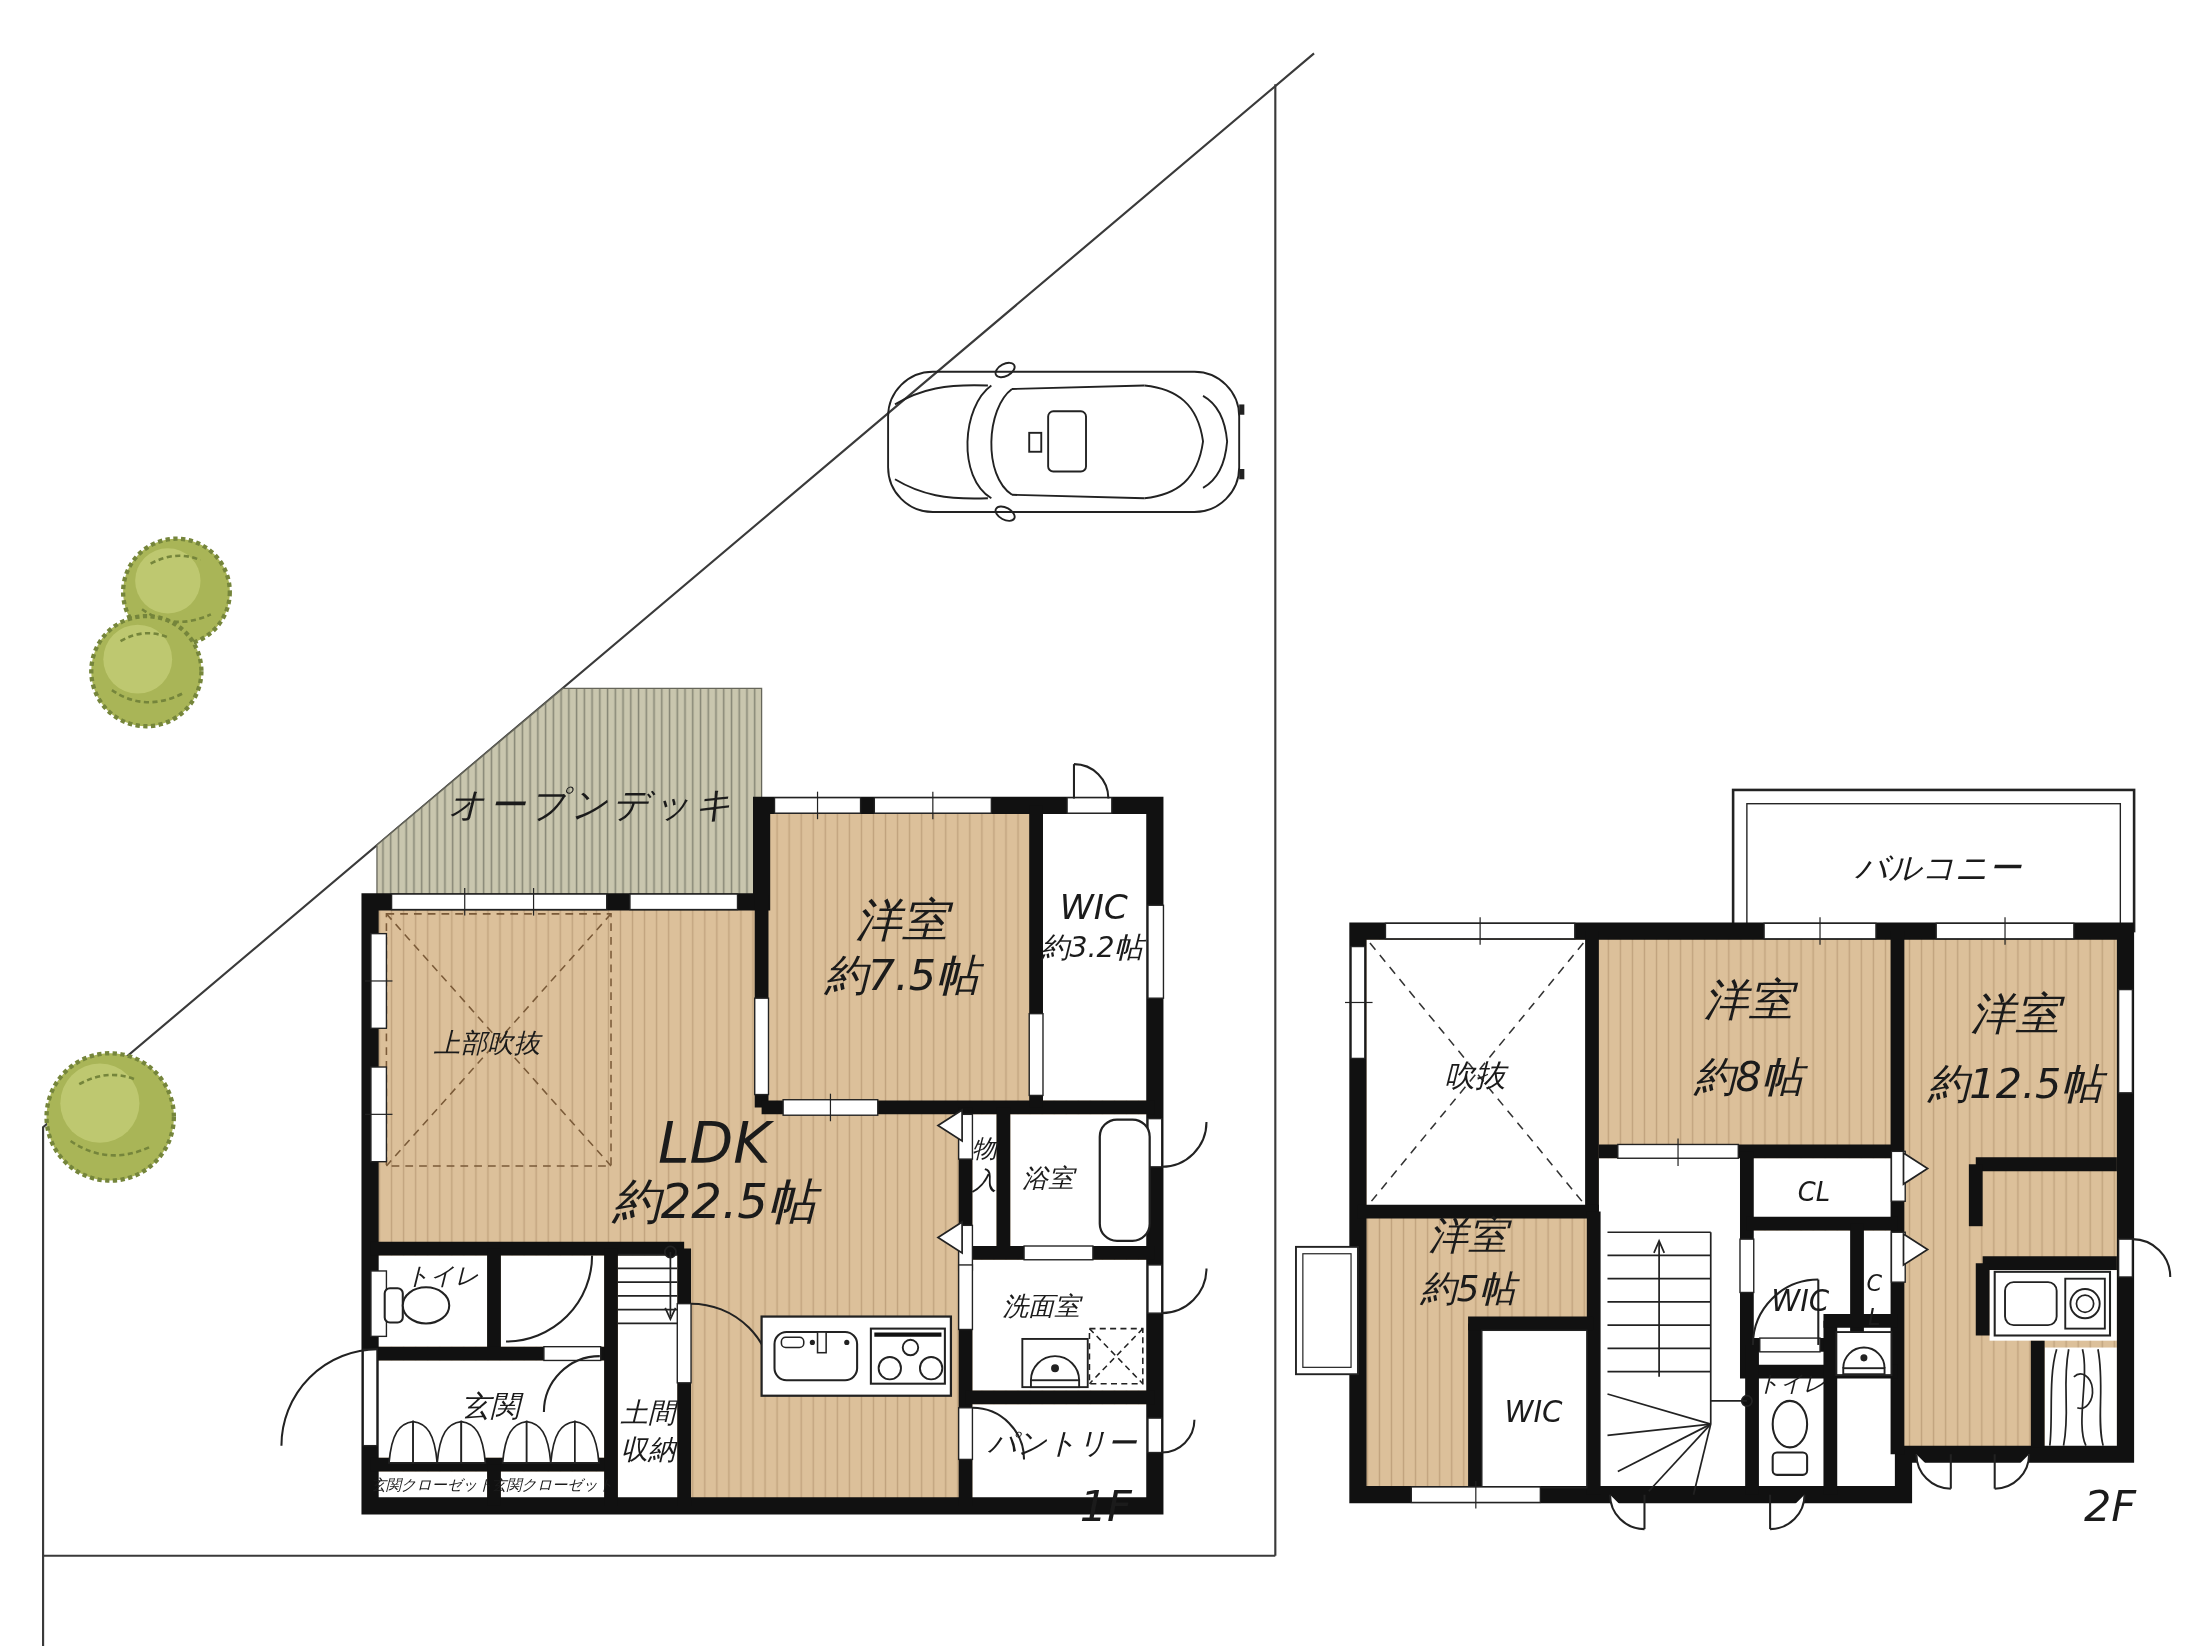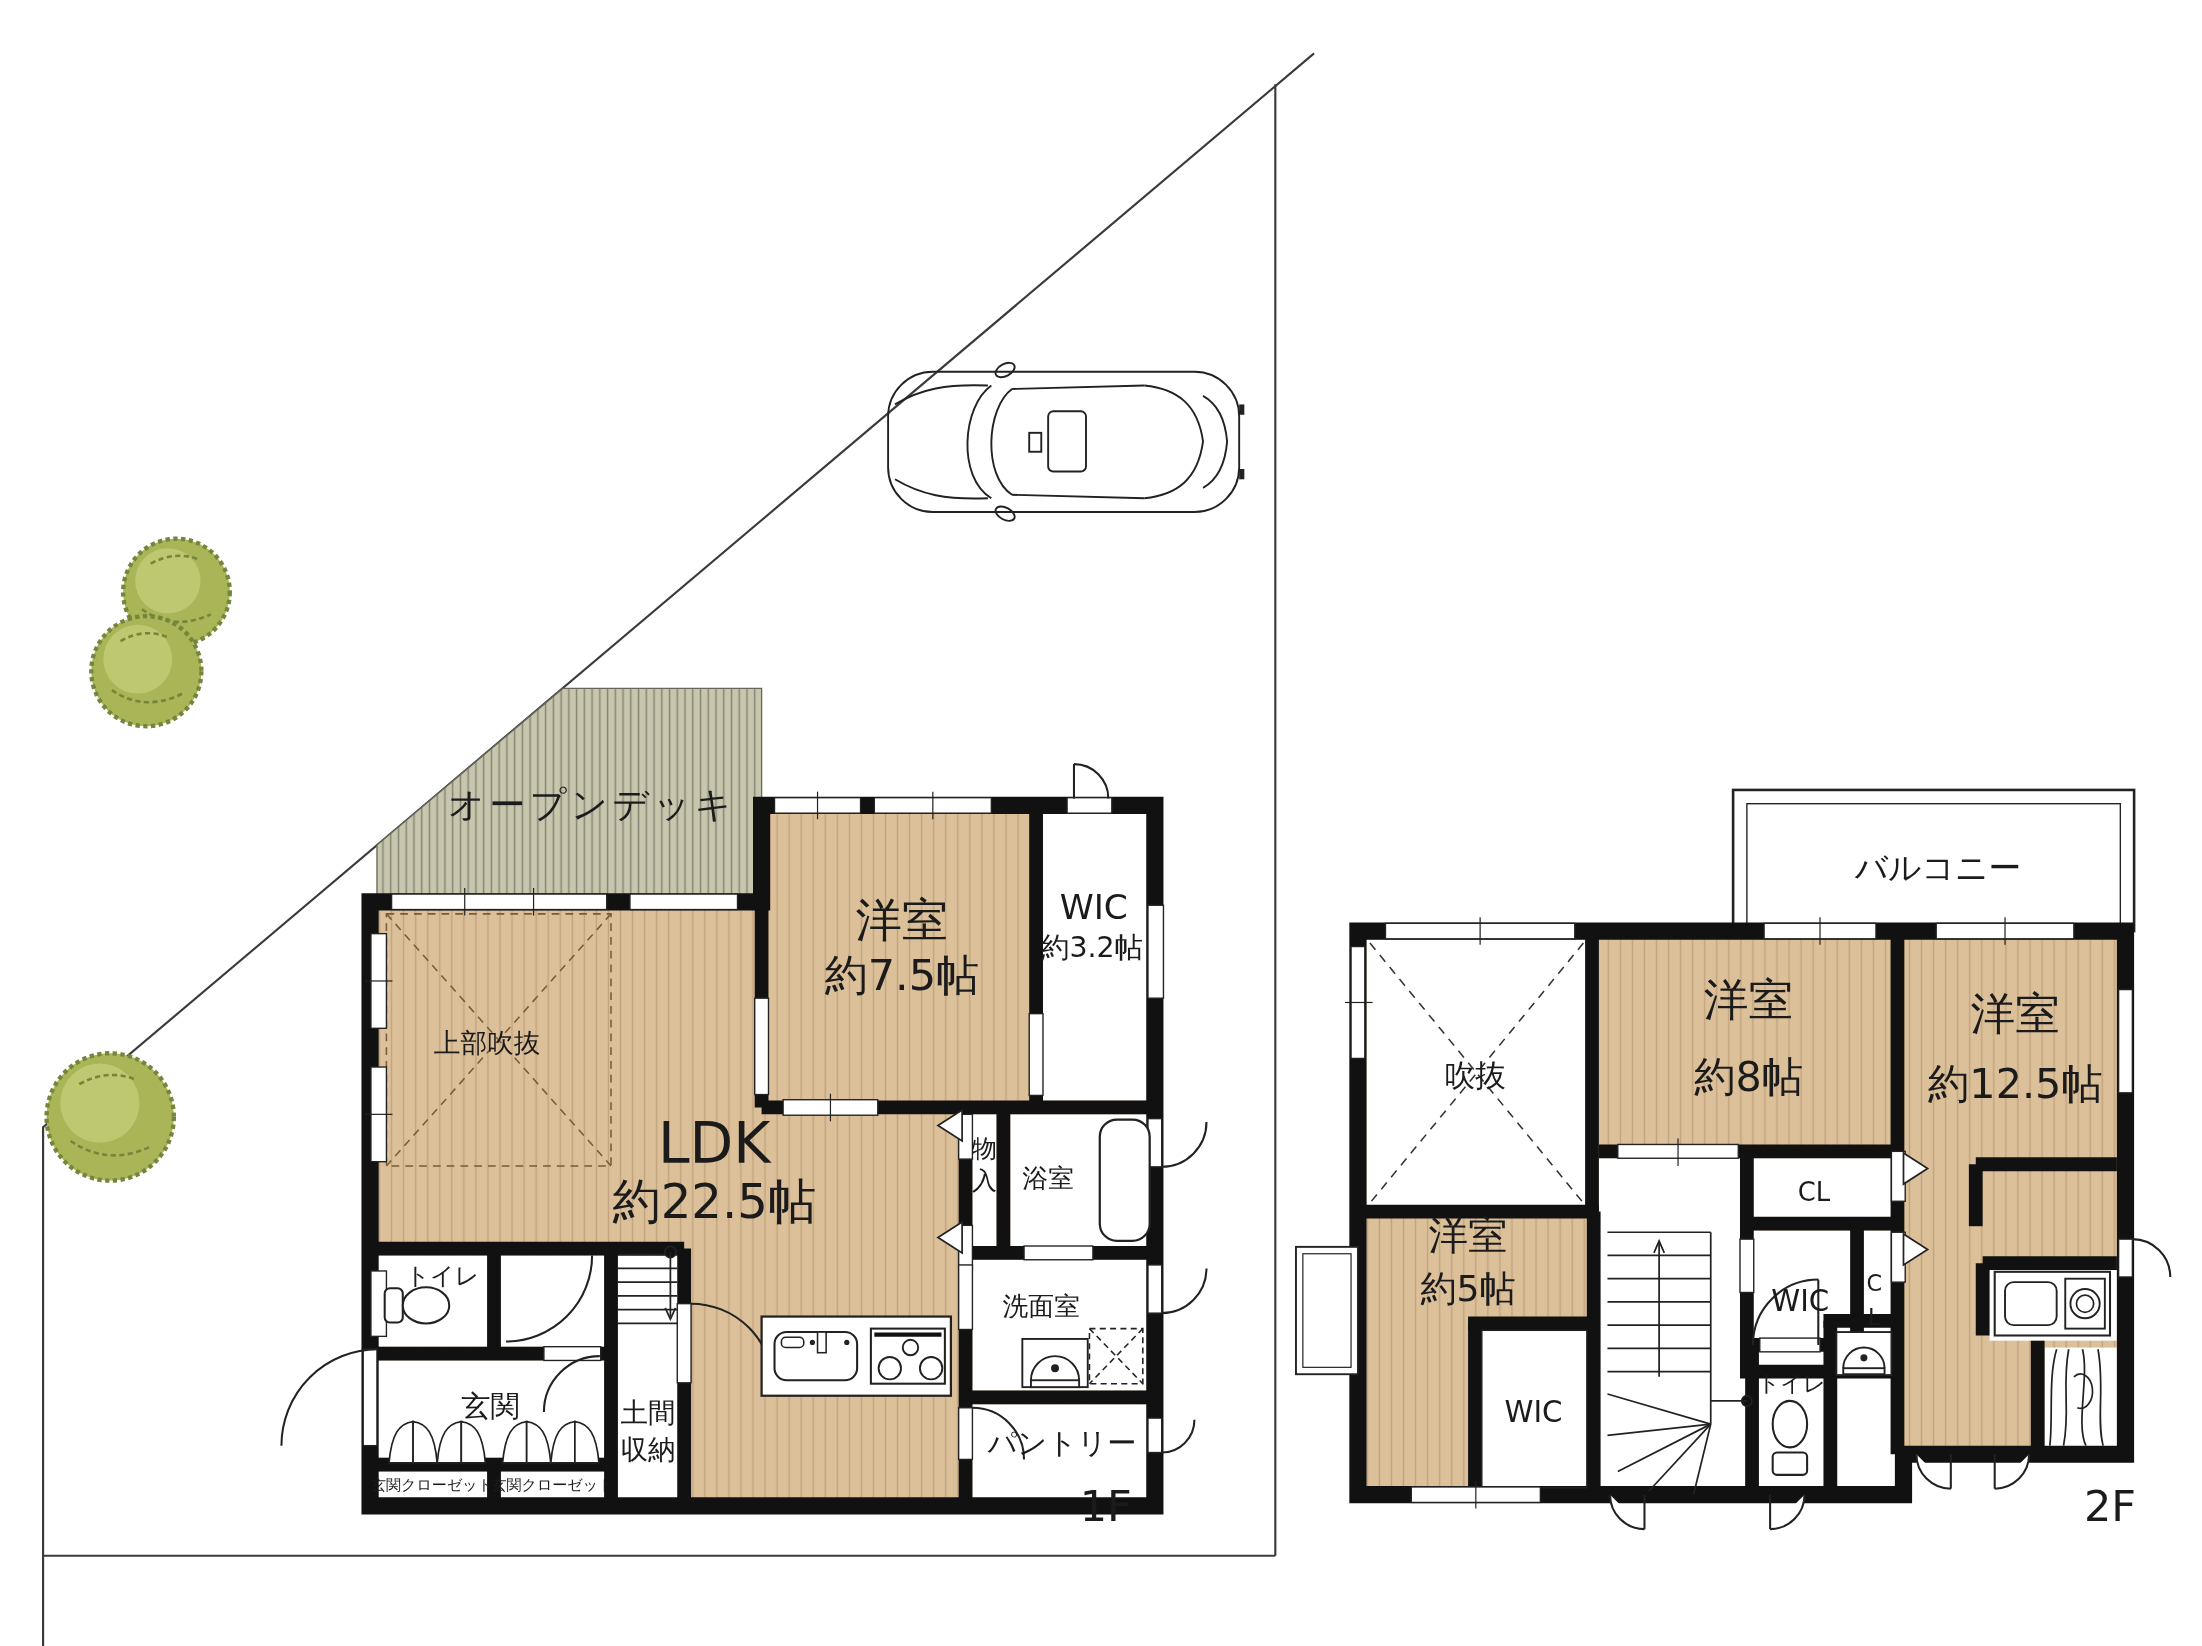--- a/index.html
+++ b/index.html
@@ -1,16 +1,16 @@
 <!DOCTYPE html>
 <html style="font-size:13.8px"><head>
 <meta charset="utf-8">
 <style>
   html,body{margin:0;padding:0;background:#ffffff;}
-  .stage{width:2178px;height:1647px;position:relative;font-family:"DejaVu Sans",sans-serif;}
+  .stage{width:2178px;height:1647px;position:relative;font-family:"DejaVu Sans",sans-serif;font-style:italic;}
   svg{display:block;}
   text{fill:#1b1b1b;font-family:"DejaVu Sans",sans-serif;}
 </style>
 </head>
 <body>
 
 <div class="stage">
 <svg width="2203" height="1647" viewBox="0 0 2560 1914">
   <defs>
     <pattern id="wood" patternUnits="userSpaceOnUse" width="14" height="14">

